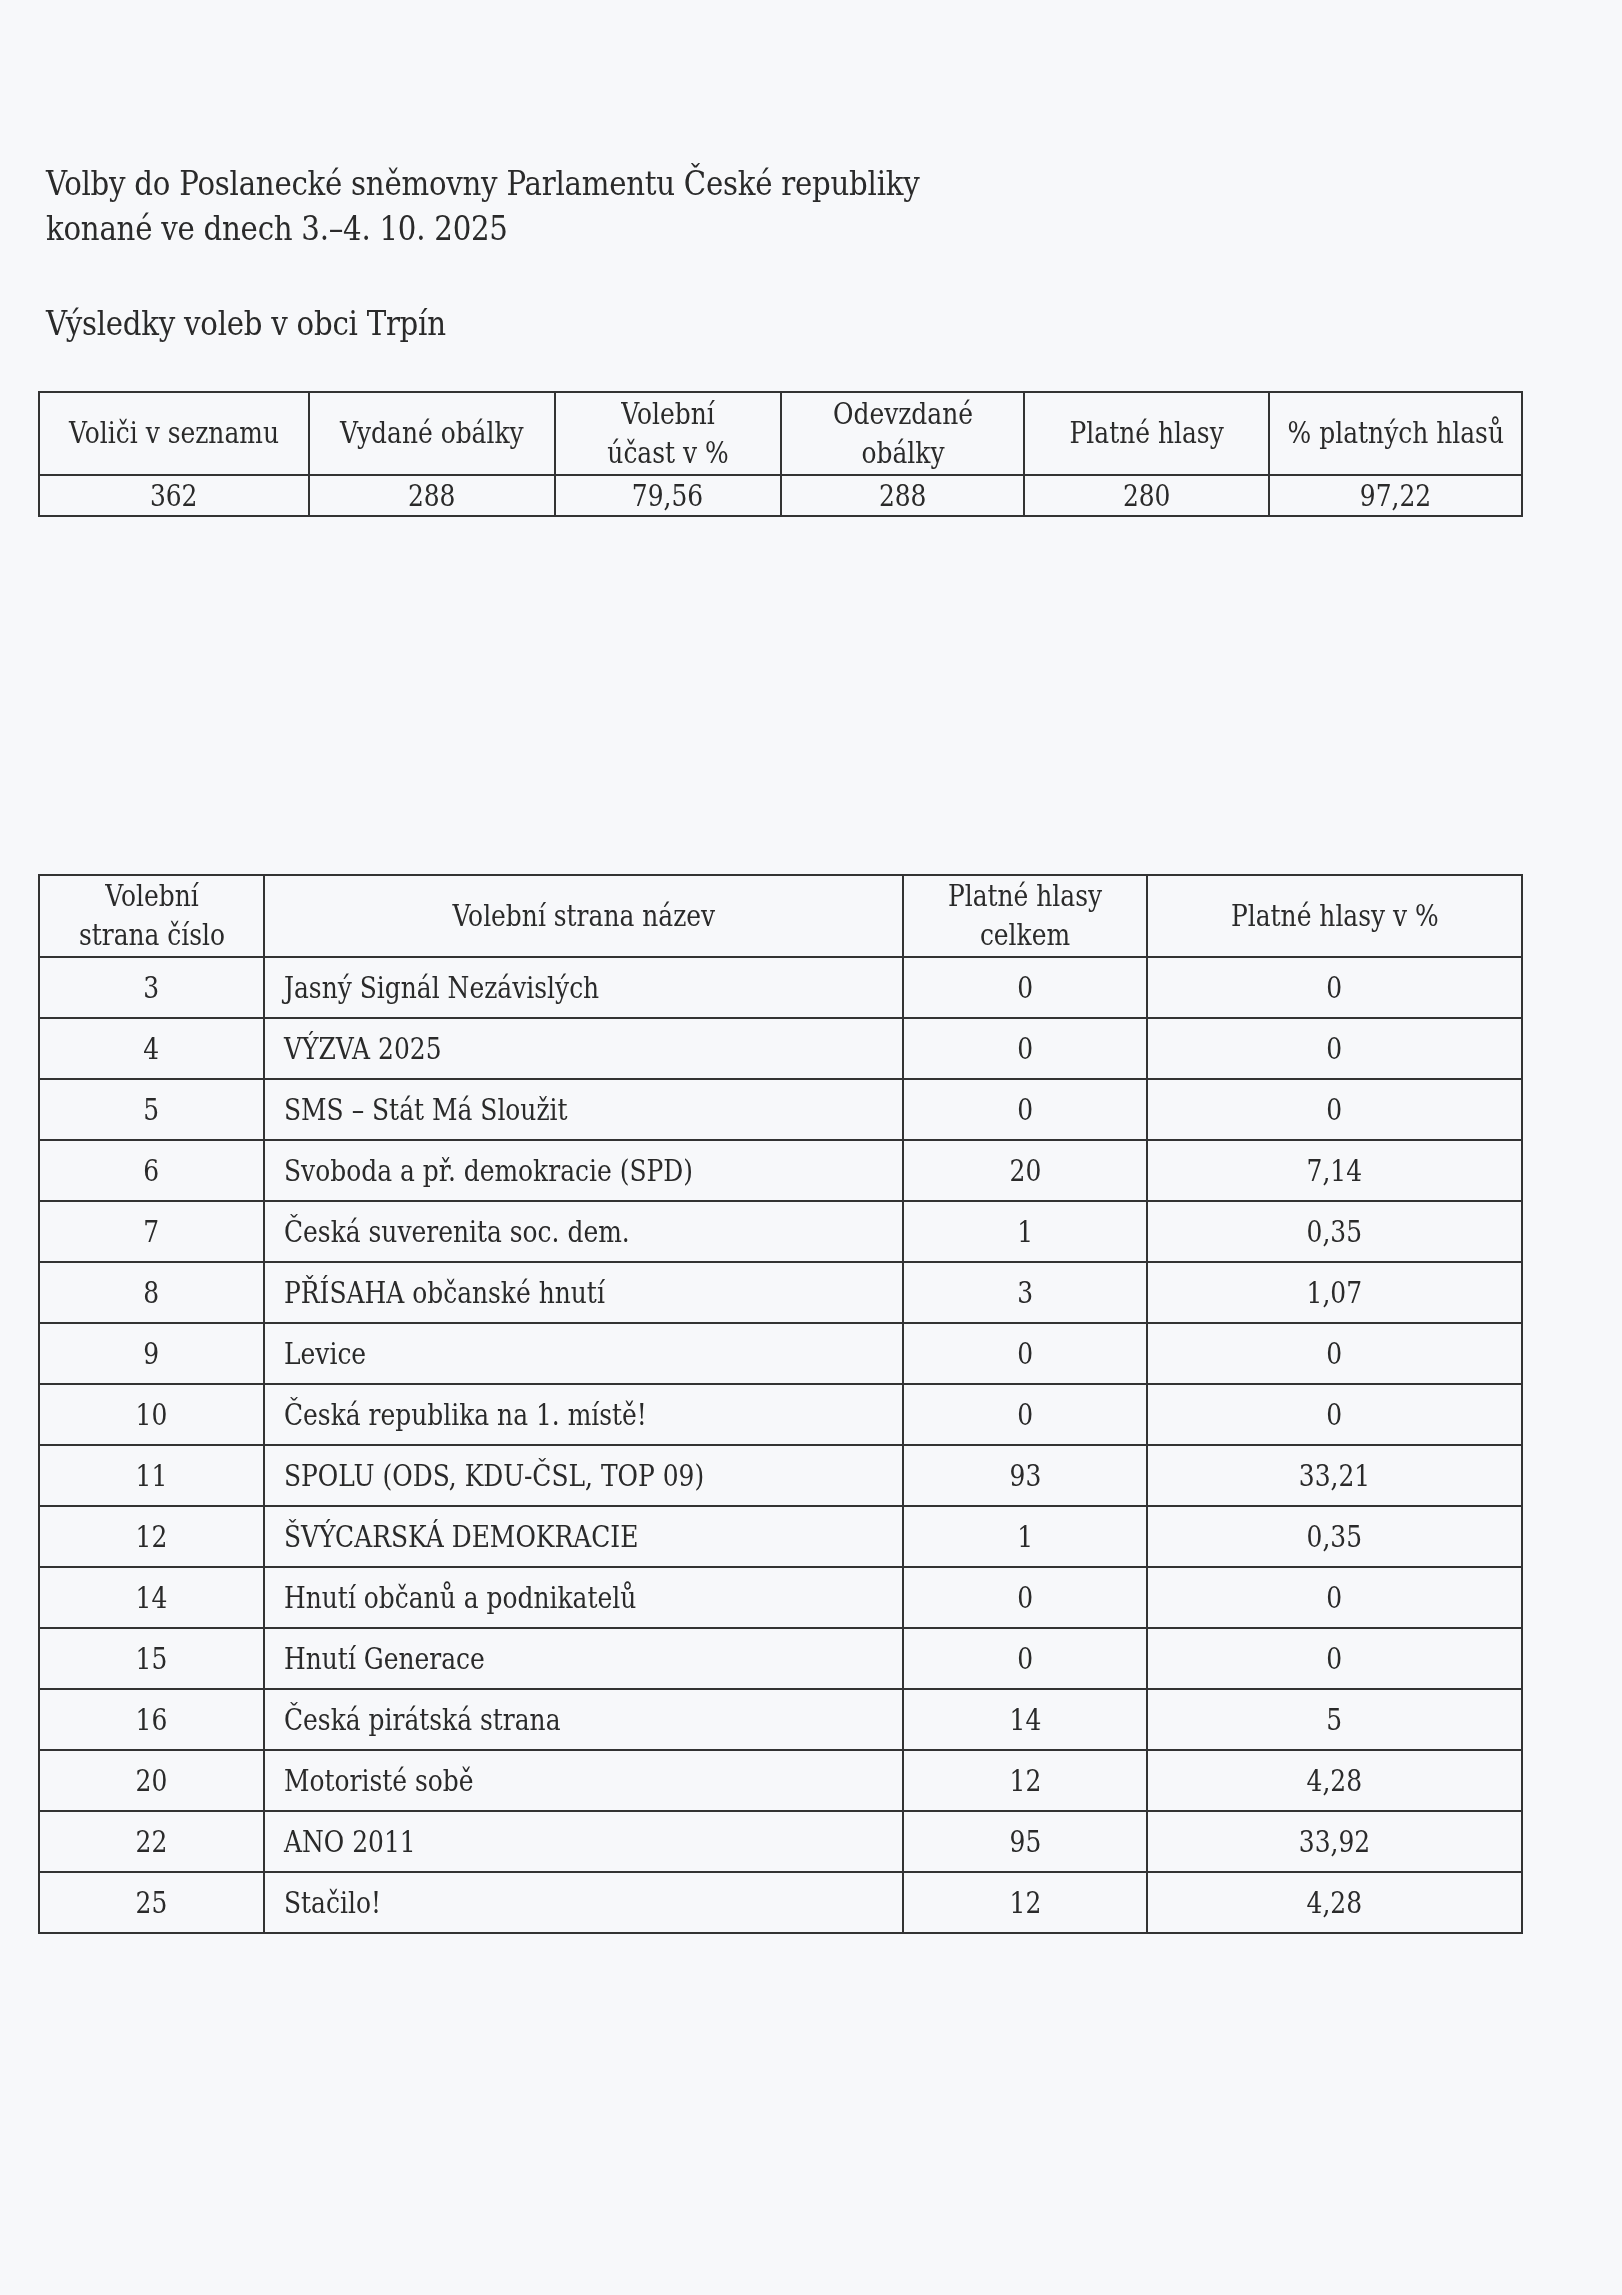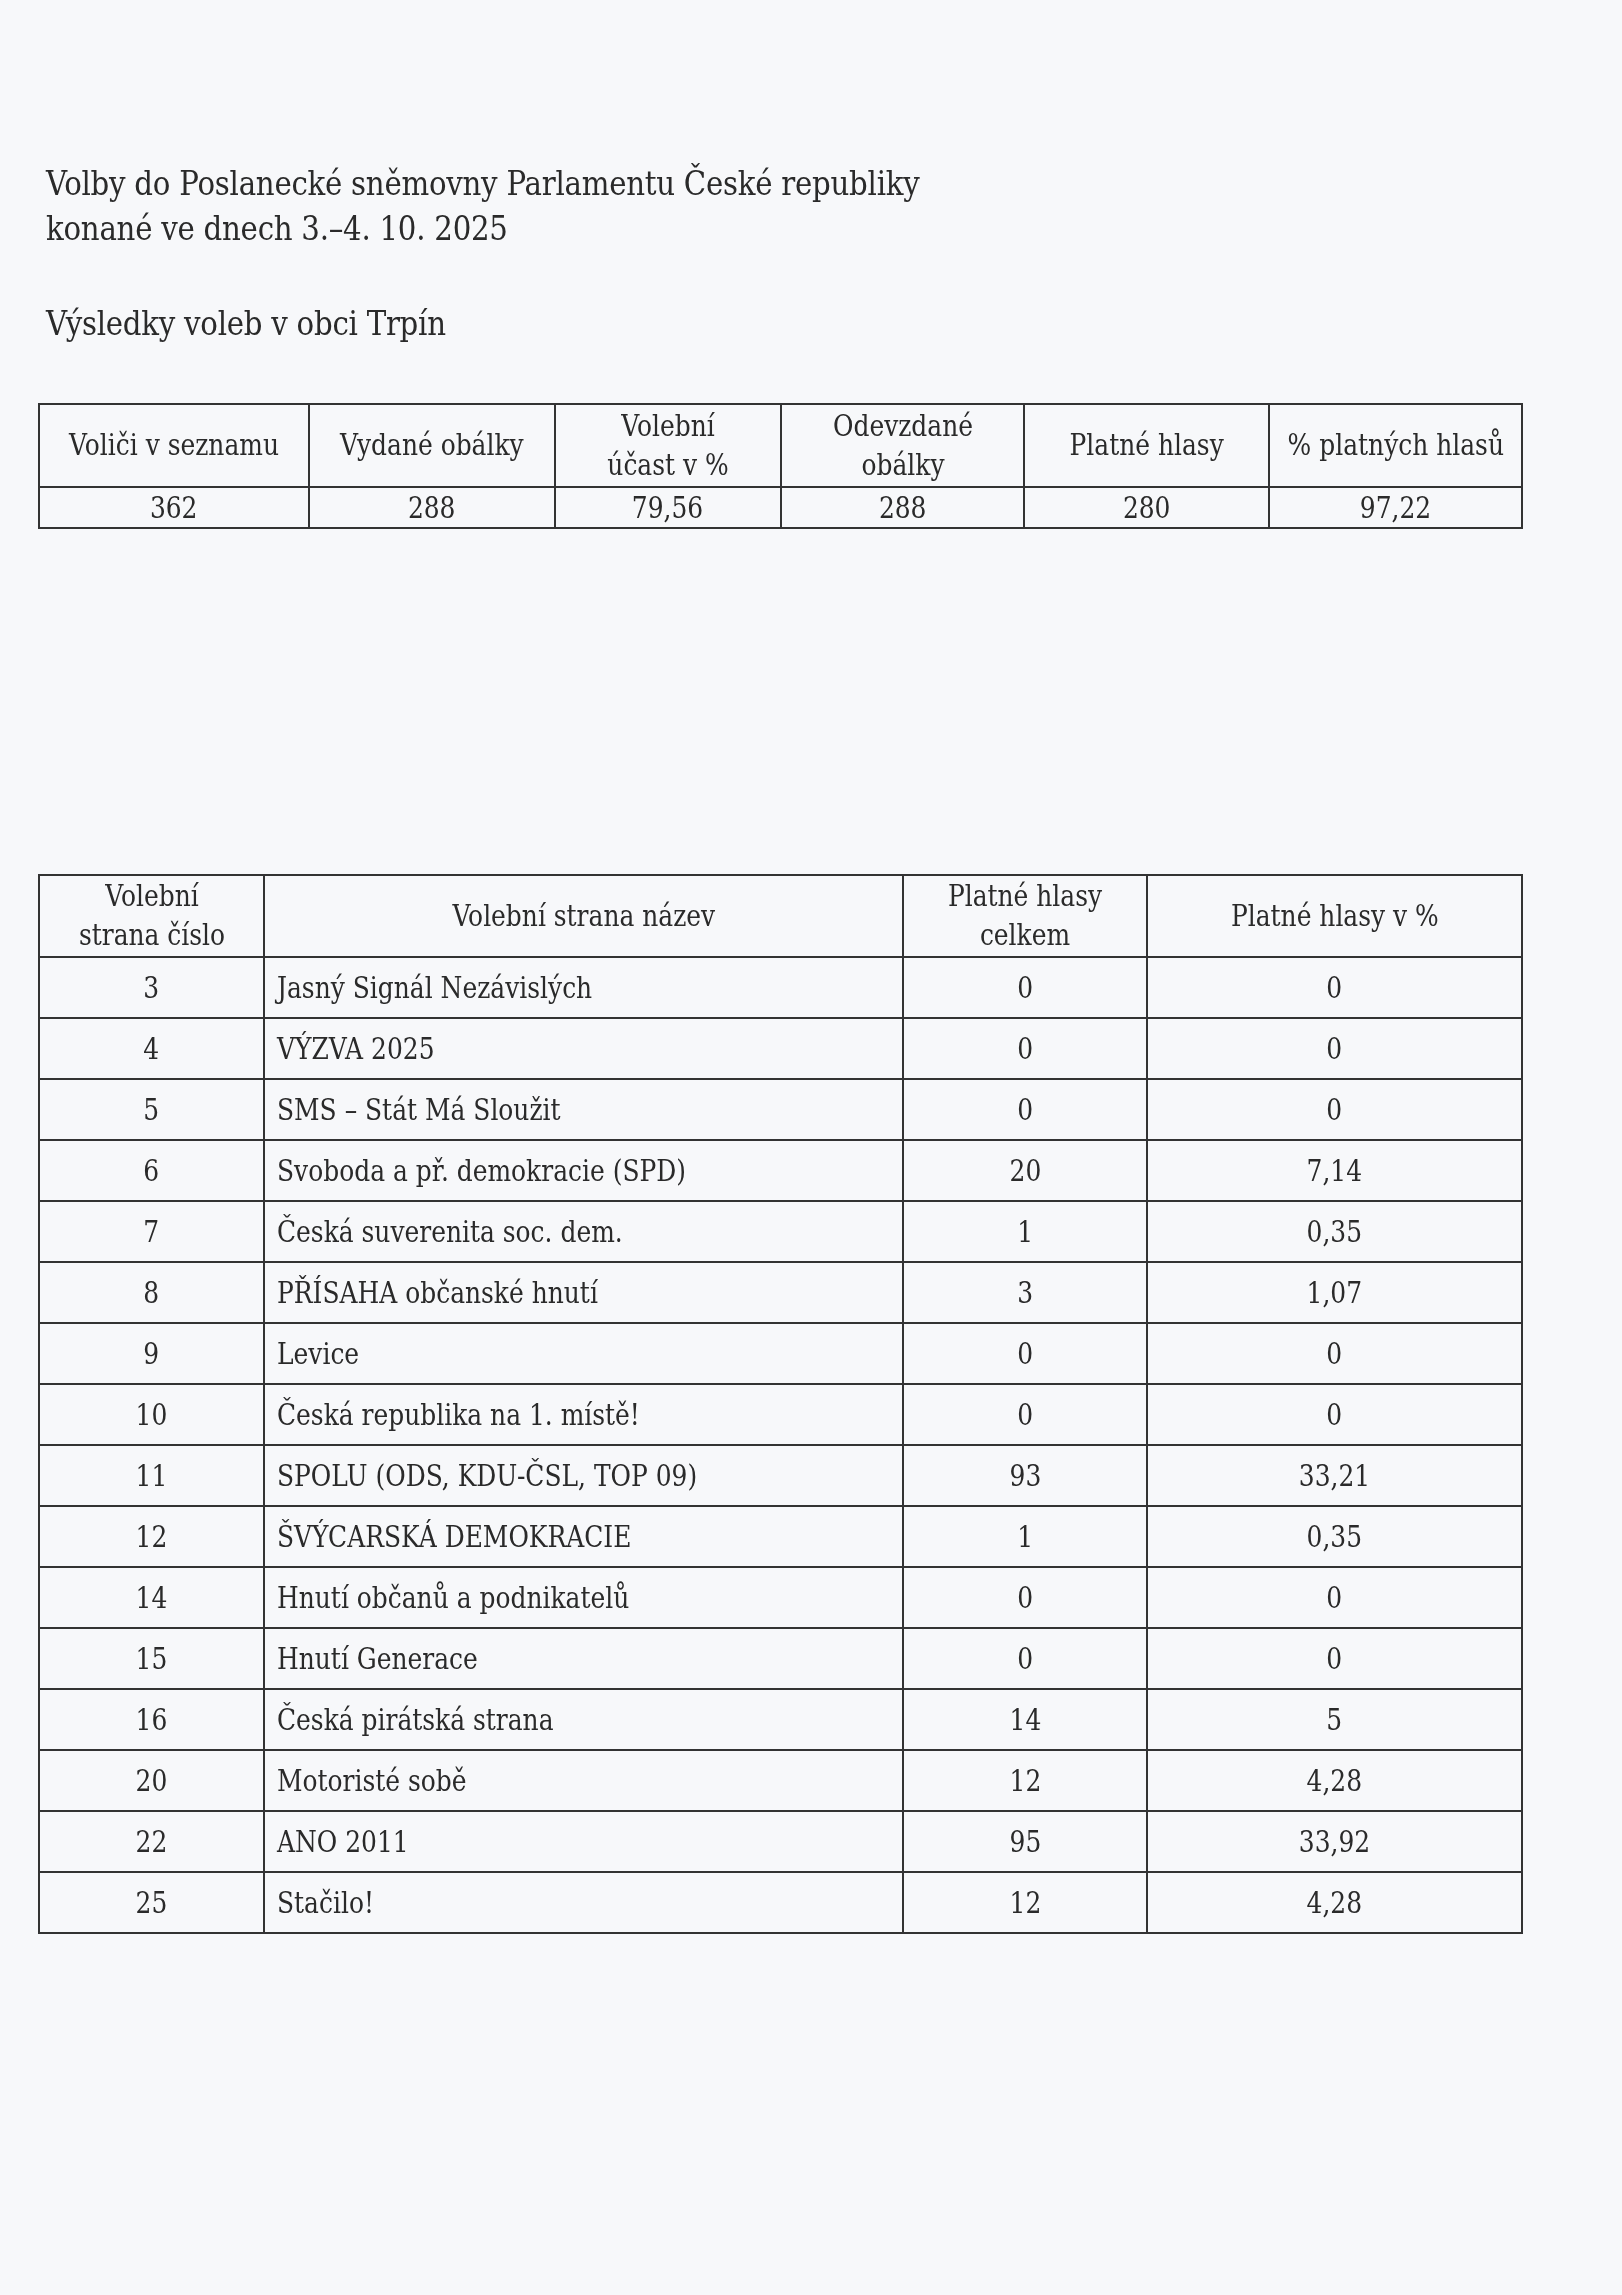--- a/index.html
+++ b/index.html
@@ -43,29 +43,29 @@
     transform: scaleX(0.86);
     white-space: nowrap;
   }
   .wrap-text {
     display: inline-block;
     transform: scaleX(0.86);
     line-height: 39px;
   }
 
   
-  #summary { top: 403px; }
+  #summary { top: 391px; }
   #summary th { height: 81px; font-size: 29px; }
   #summary td { height: 39px; font-size: 29px; margin-top: 44px; }
 
   
   #results { top: 874px; }
   #results th { height: 80px; font-size: 29px; }
   #results td { height: 59px; font-size: 29px; }
-  #results td.name { text-align: left; padding-left: 12px; }
+  #results td.name { text-align: left; padding-left: 19px; }
   #results td.name .cell-text { transform-origin: left center; }
 </style>
 </head>
 <body>
 
 <div id="t1" class="title-line">Volby do Poslanecké sněmovny Parlamentu České republiky</div>
 <div id="t2" class="title-line">konané ve dnech 3.–4. 10. 2025</div>
 <div id="t3" class="title-line">Výsledky voleb v obci Trpín</div>
 
 <table id="summary">

